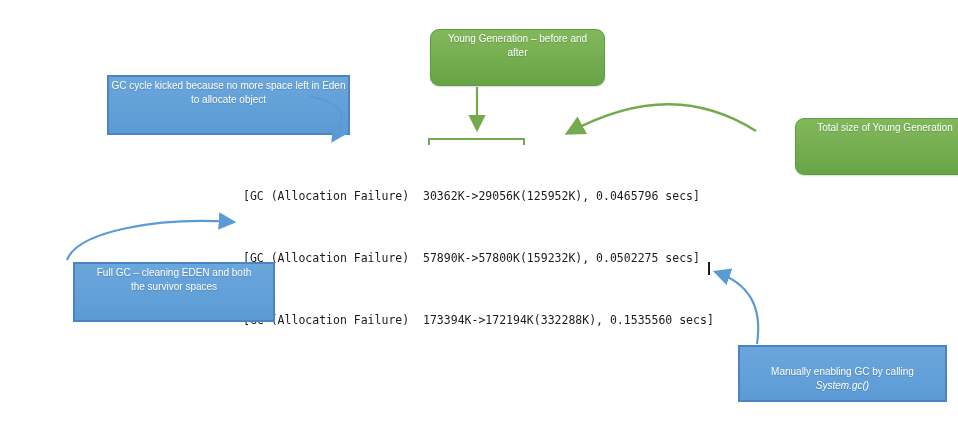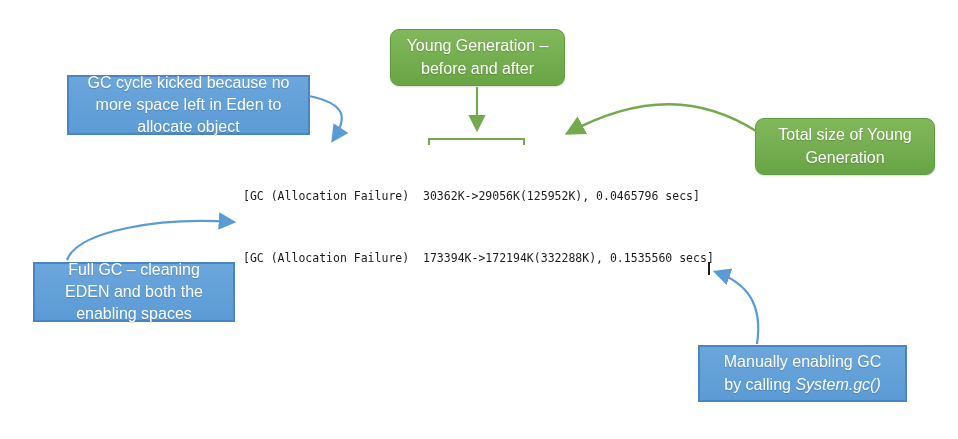--- a/index.html
+++ b/index.html
@@ -31,28 +31,28 @@
     top: 262px;
     width: 1.5px;
     height: 13px;
     background: #1b1b1b;
   }
 
   
   .callout {
     position: absolute;
     display: flex;
-    align-items: center;
     justify-content: center;
     text-align: center;
     color: #ffffff;
-    font-size: 16px;
+    font-size: 10px;
     line-height: 1.38;
     box-sizing: border-box;
     text-shadow: 0 1px 1px rgba(0,0,0,0.18);
+    margin-left: 40px;
   }
   .callout.green {
     background: linear-gradient(#82b85c, #68a445);
     border: 1px solid #619b41;
     border-radius: 9px;
     box-shadow: 0 1px 2px rgba(0,0,0,0.15);
   }
   .callout.blue {
     background: linear-gradient(#6ba6dc, #5b9bd5);
     border: 2px solid #4b84c0;
@@ -86,20 +86,21 @@
     pointer-events: none;
   }
 </style>
 </head>
 <body>
 
 <div id="canvas">
 
   <div id="gc-log">
     <span class="log-line">[GC (Allocation Failure)  30362K-&gt;29056K(125952K), 0.0465796 secs]</span>
+    <span class="log-line">[GC (Allocation Failure)  57890K-&gt;57800K(159232K), 0.0502275 secs]</span>
     <span class="log-line">[GC (Allocation Failure)  173394K-&gt;172194K(332288K), 0.1535560 secs]</span>
     
     
     
     
     
     
     
   </div>
 
@@ -113,21 +114,21 @@
 
   <div class="callout green" id="callout-young-generation">
     <span>Young Generation – before and after</span>
   </div>
 
   <div class="callout green" id="callout-young-total">
     <span>Total size of Young Generation</span>
   </div>
 
   <div class="callout blue" id="callout-full-gc">
-    <span>Full GC – cleaning EDEN and both the enabling spaces</span>
+    <span>Full GC – cleaning EDEN and both the survivor spaces</span>
   </div>
 
   <div class="callout blue" id="callout-manual-gc">
     <span><span>Manually enabling GC by calling </span><span class="italic">System.gc()</span></span>
   </div>
 
   <svg id="connectors" viewBox="0 0 958 439" xmlns="http://www.w3.org/2000/svg">
     <defs>
       <marker id="arrow-blue" markerWidth="9" markerHeight="9" refX="6.5" refY="4" orient="auto">
         <path d="M0,0 L8,4 L0,8 Z" fill="#5b9bd5"></path>

